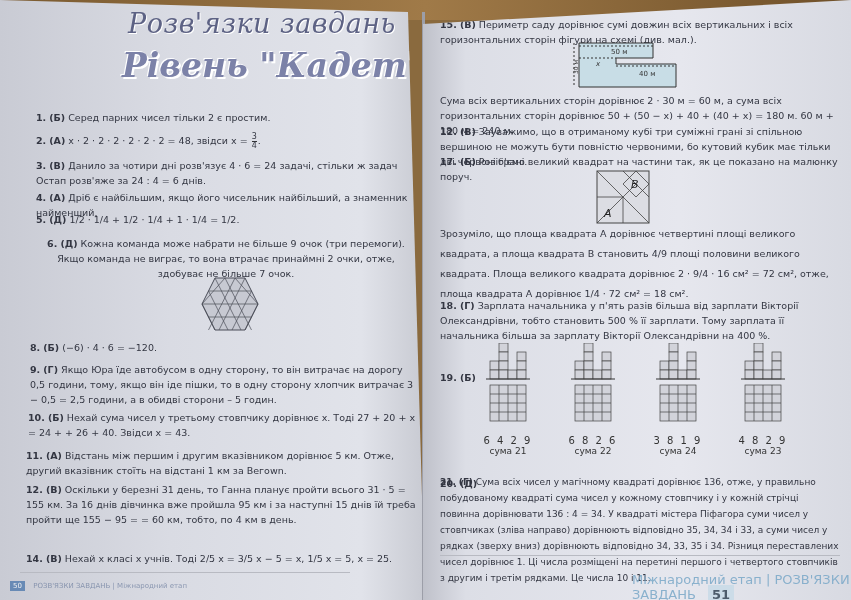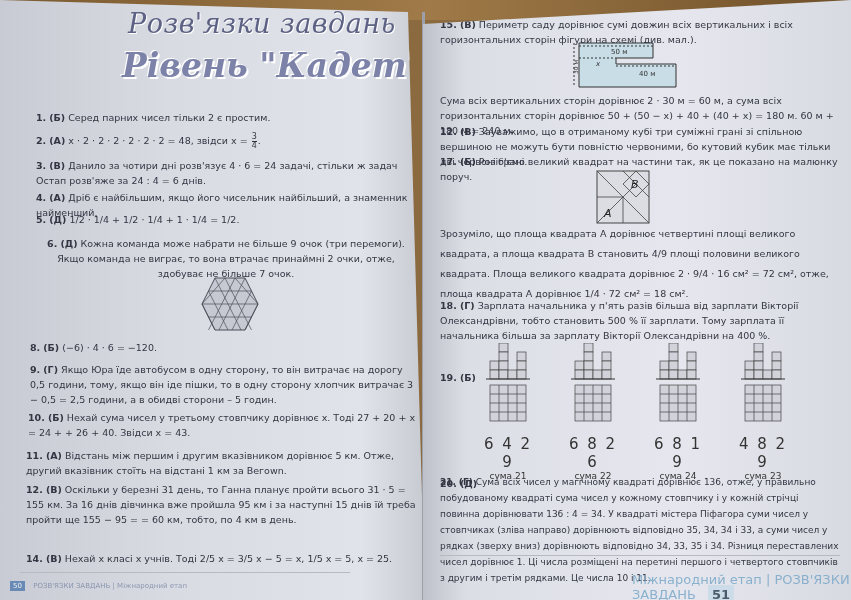--- a/index.html
+++ b/index.html
@@ -17,21 +17,21 @@
   .frac span{display:block;}
   .frac .top{border-bottom:1px solid #333;}
   .hex{position:absolute;left:200px;top:276px;}
   .footer-left{position:absolute;left:10px;top:582px;font-size:7px;color:#6a7b9c;opacity:.7;}
   .footer-left .pn{background:#3f6fa8;color:#fff;padding:1px 3px;margin-right:6px;}
   .footer-right{position:absolute;left:632px;top:572px;font-size:13px;color:#7aa8c8;opacity:.85;}
   .footer-right .pn{background:#c9dbe8;color:#345;padding:2px 4px;margin-left:8px;font-weight:bold;}
   .garden{position:absolute;left:571px;top:40px;}
   .sq17{position:absolute;left:596px;top:170px;}
   .g19{position:absolute;top:343px;width:60px;text-align:center;}
-  .g19 .digits{font-size:15px;letter-spacing:2px;color:#333;}
+  .g19 .digits{font-size:10px;letter-spacing:2px;color:#333;}
   .g19 .sum{font-size:9px;color:#333;}
   .divider{position:absolute;height:1px;background:#b8bac2;}
 </style>
 </head>
 <body>
 
 <div class="wood"></div>
 
 <div class="page left">
   <div class="title1">Розв'язки завдань</div>
@@ -271,21 +271,21 @@
     <g fill="#d2d3da" stroke="#444" stroke-width="0.7">
       <rect x="4" y="42" width="36" height="36"></rect>
       <line x1="13" y1="42" x2="13" y2="78"></line>
         <line x1="22" y1="42" x2="22" y2="78"></line>
         <line x1="31" y1="42" x2="31" y2="78"></line>
       <line x1="4" y1="51" x2="40" y2="51"></line>
         <line x1="4" y1="60" x2="40" y2="60"></line>
         <line x1="4" y1="69" x2="40" y2="69"></line>
     </g>
   </svg>
-  <div class="digits">6 8 1 9</div>
+  <div class="digits">3 8 1 9</div>
   <div class="sum">сума 24</div>
 </div>
 <div class="g19" style="left:733px;">
   <svg width="44" height="88" viewBox="0 0 44 88">
     <g fill="#d2d3da" stroke="#444" stroke-width="0.7">
       <rect x="4" y="18" width="9" height="9"></rect>
         <rect x="4" y="27" width="9" height="9"></rect>
       <rect x="13" y="0" width="9" height="9"></rect>
         <rect x="13" y="9" width="9" height="9"></rect>
         <rect x="13" y="18" width="9" height="9"></rect>

